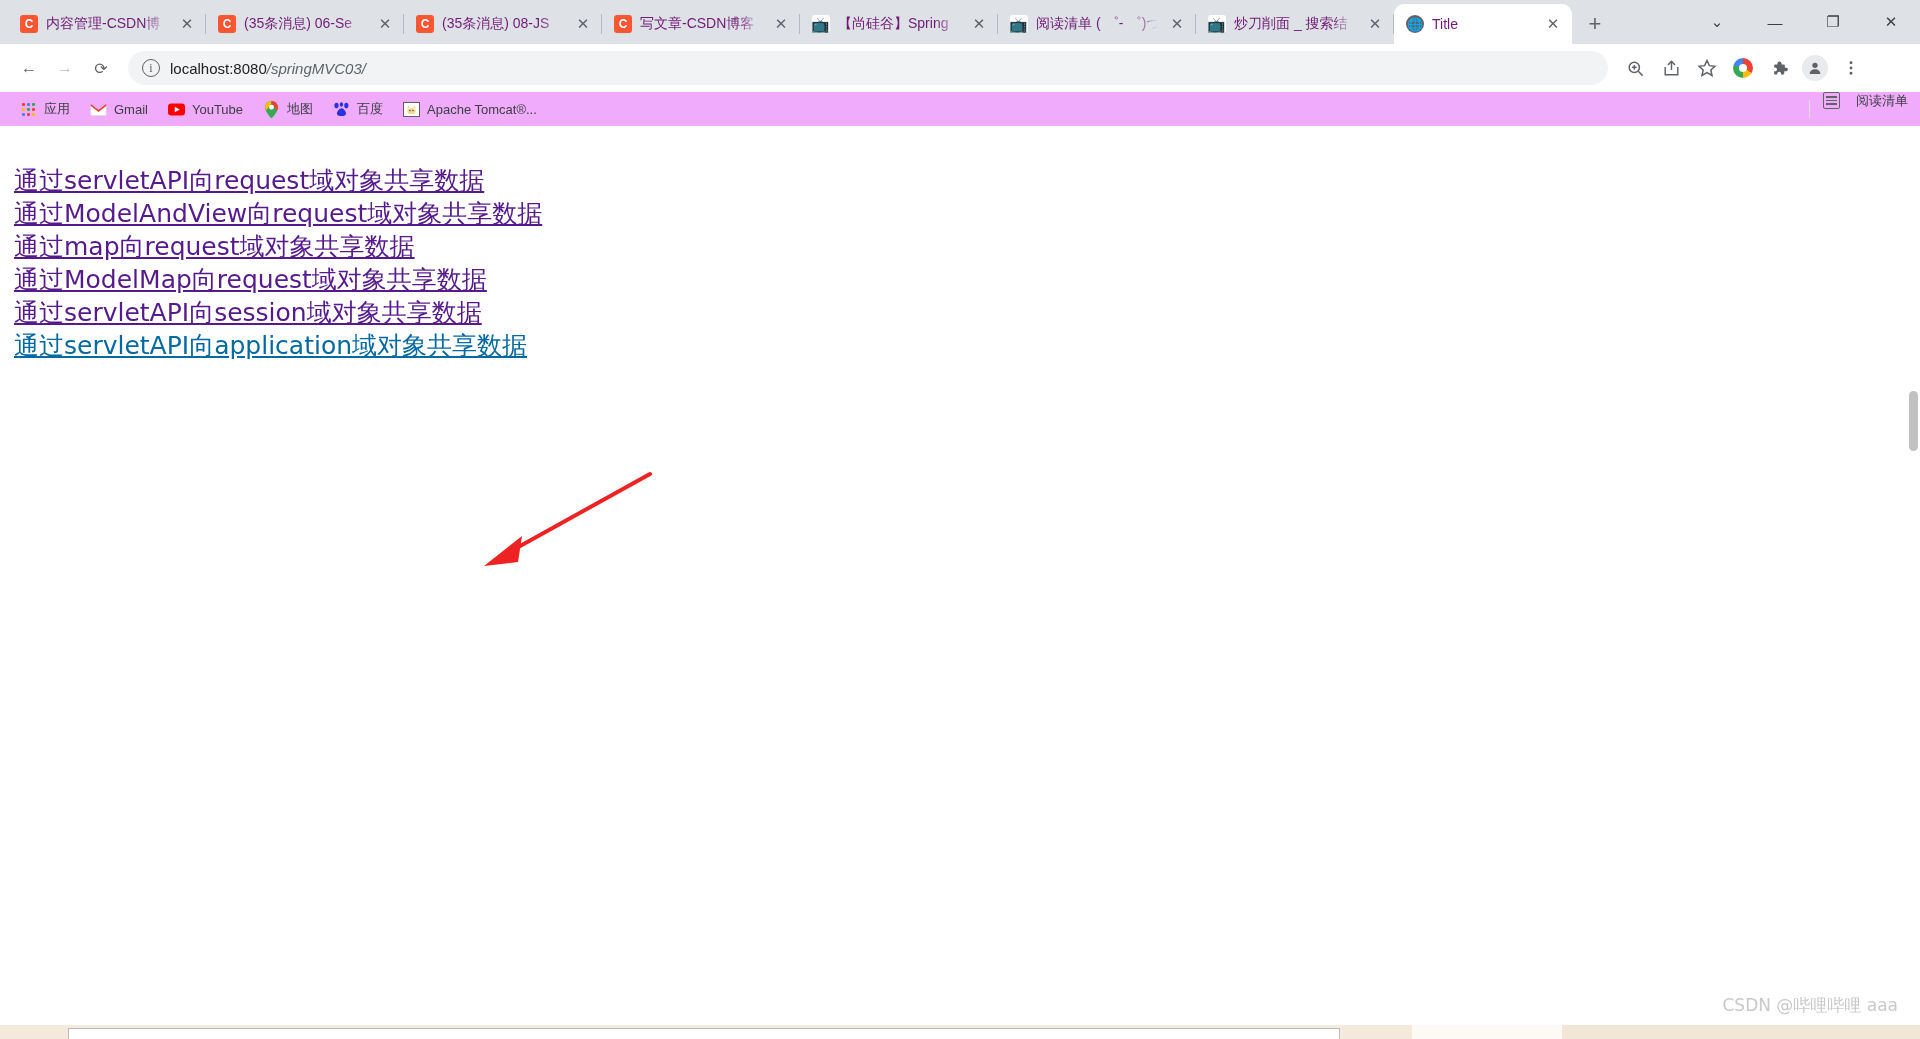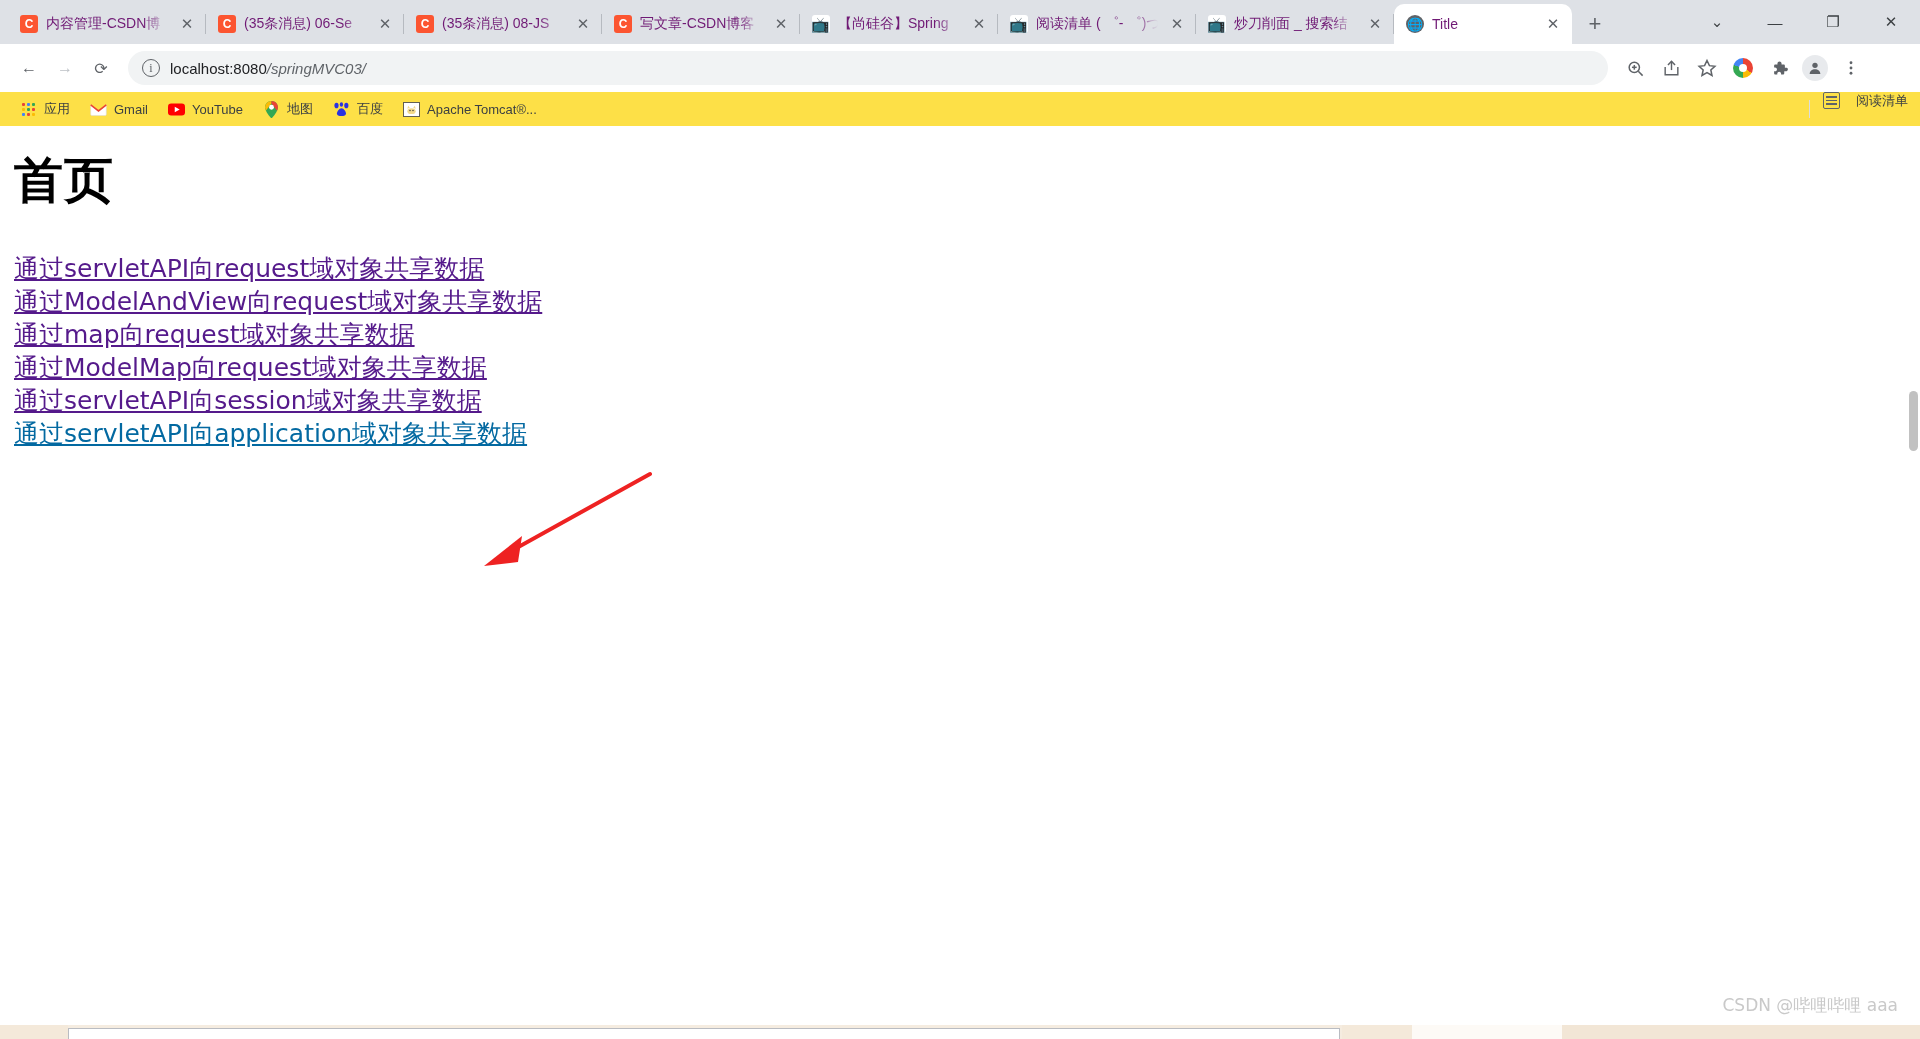--- a/index.html
+++ b/index.html
@@ -166,21 +166,21 @@
   .avatar {
     width: 26px; height: 26px; border-radius: 50%;
     background: #e8eaed;
     display: flex; align-items: center; justify-content: center;
     color: #5f6368;
   }
 
   
   .bookmarks {
     height: 34px;
-    background: #fde047;
+    background: #f0abfc;
     display: flex;
     align-items: center;
     padding: 0 12px;
     gap: 4px;
     position: relative;
   }
   .bm {
     display: flex; align-items: center; gap: 7px;
     padding: 4px 8px;
     border-radius: 4px;
@@ -510,21 +510,20 @@
           <i></i>
           <i></i>
           <i></i>
         </span>
       <span style="font-size:13px;color:#3c4043">阅读清单</span>
     </div>
   </div>
 
   <div class="content">
 
-    <h1 class="page-title">首页</h1>
 
     <div class="links">
       <a href="#" class="visited">通过servletAPI向request域对象共享数据</a>
       <a href="#" class="visited">通过ModelAndView向request域对象共享数据</a>
       <a href="#" class="visited">通过map向request域对象共享数据</a>
       <a href="#" class="visited">通过ModelMap向request域对象共享数据</a>
       <a href="#" class="visited">通过servletAPI向session域对象共享数据</a>
       <a href="#" class="unvisited">通过servletAPI向application域对象共享数据</a>
     </div>
 

